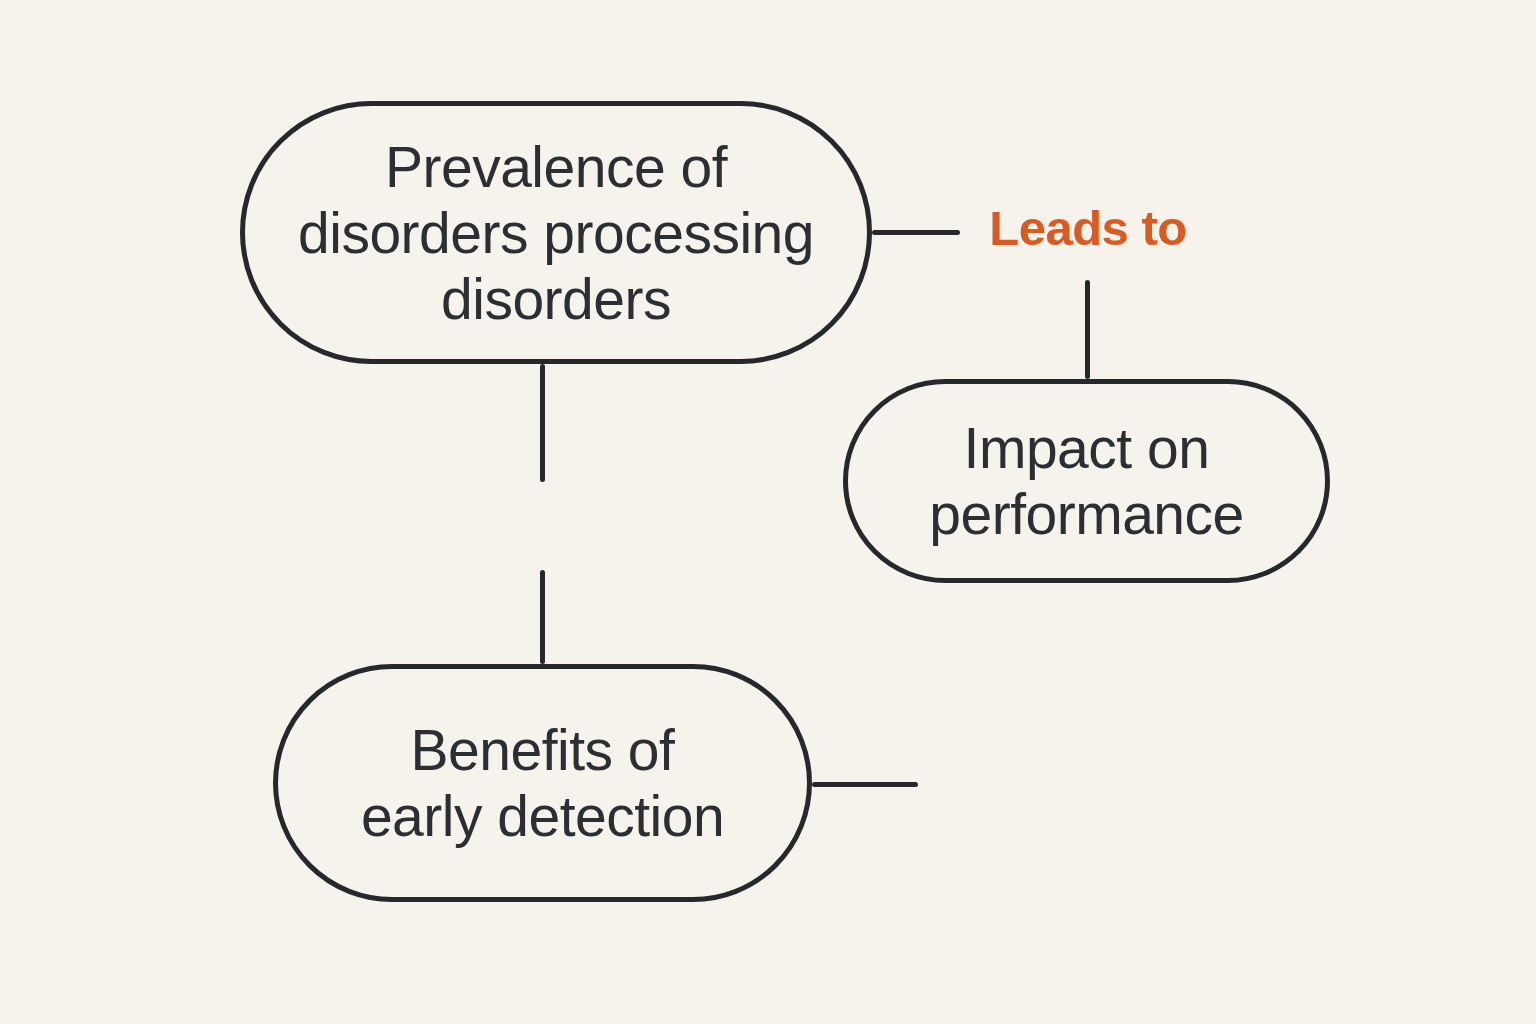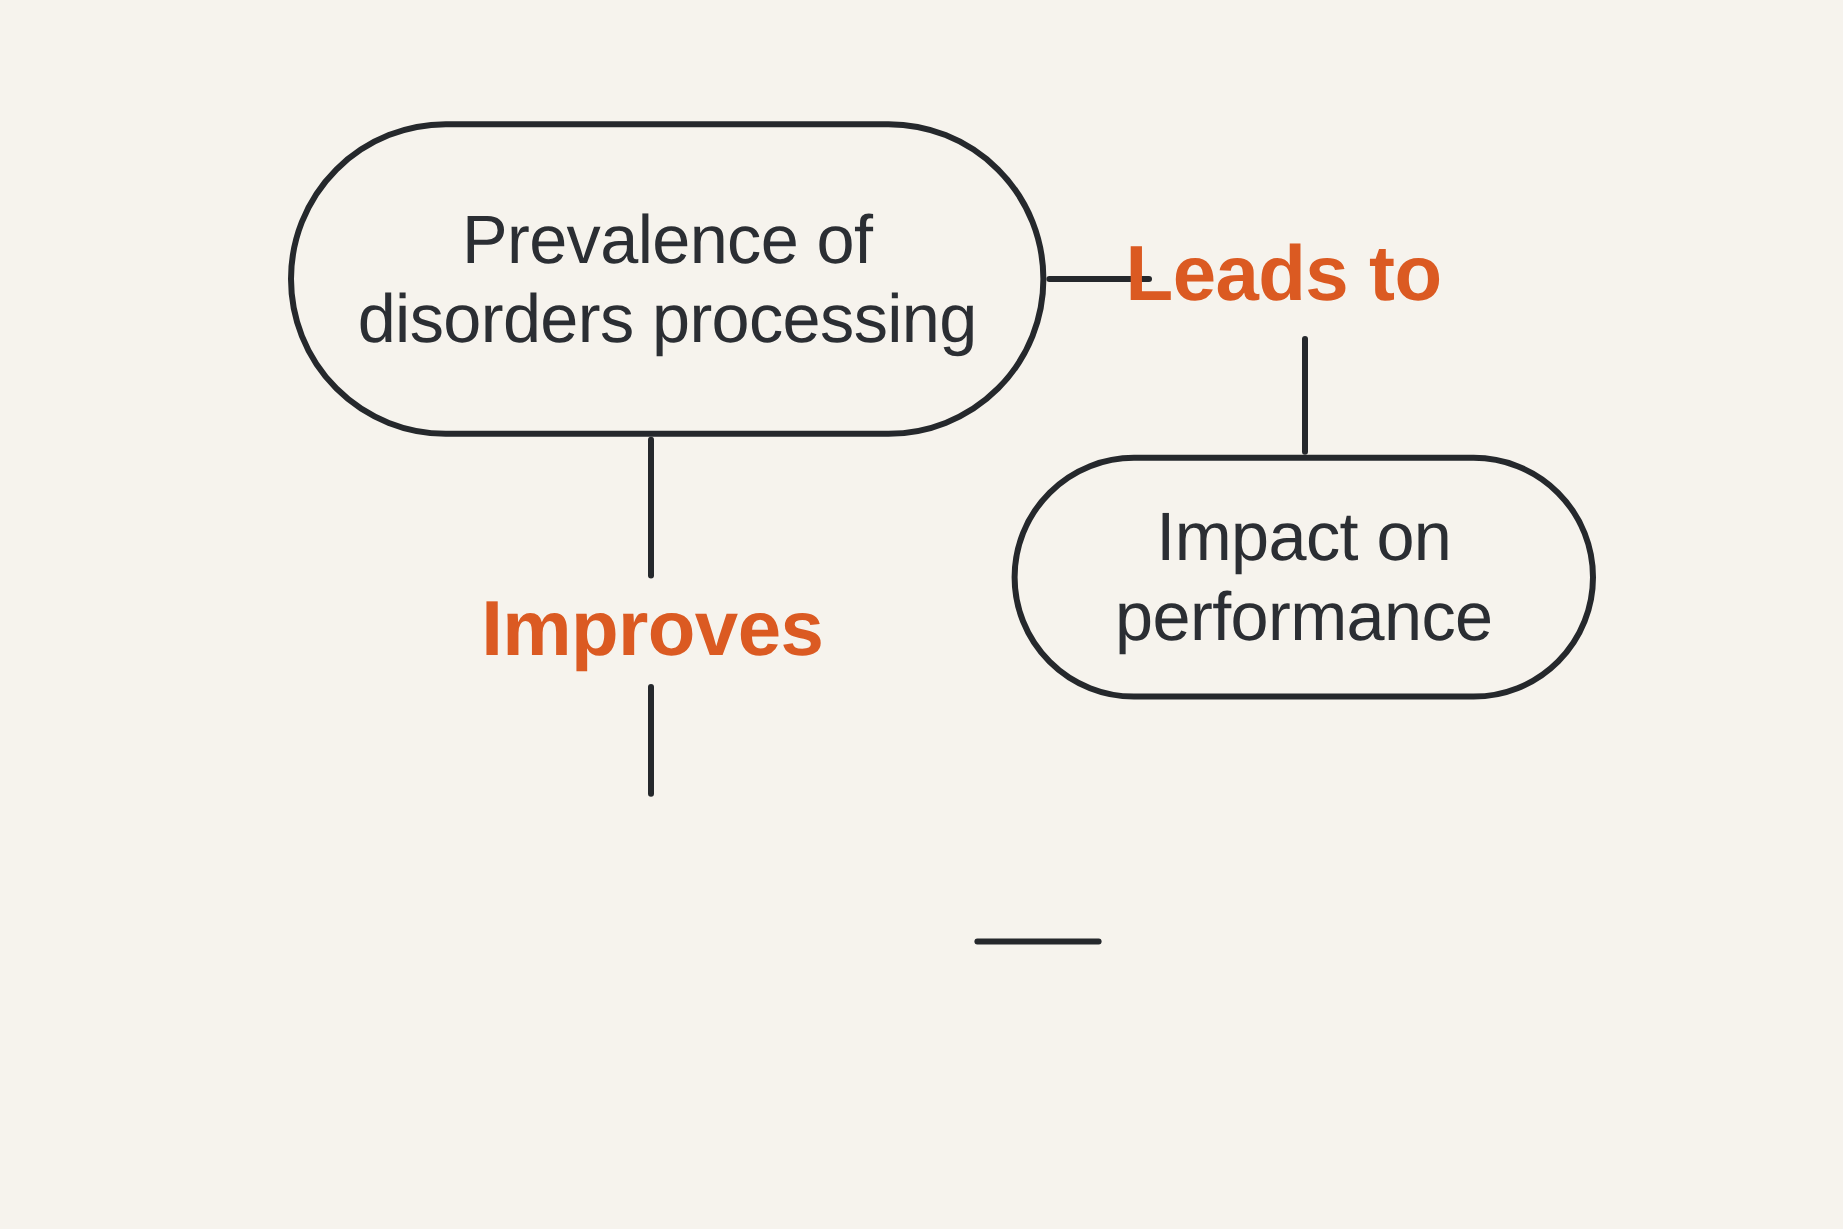--- a/index.html
+++ b/index.html
@@ -38,50 +38,54 @@
     position:absolute;background:var(--stroke);border-radius:3px;
   }
   .edge-leads-h{left:872px;top:230px;width:88px;height:5px;}
   .edge-leads-v{left:1085px;top:280px;width:5px;height:99px;}
   .edge-improves-v1{left:540px;top:364px;width:5px;height:118px;}
   .edge-improves-v2{left:540px;top:570px;width:5px;height:94px;}
   .edge-stub-h{left:812px;top:782px;width:106px;height:5px;}
   .edge-label{
     position:absolute;
     width:300px;
-    text-align:left;
+    text-align:center;
     color:var(--accent);
     font-weight:bold;
-    font-size:65px;
+    font-size:49px;
     line-height:52px;
     letter-spacing:-0.5px;
     white-space:nowrap;
   }
   .label-leads{left:938px;top:202px;}
   .label-improves{left:401px;top:498px;}
 </style>
 </head>
 <body>
 
 <div class="canvas">
 
   <div class="node node-prevalence">
     <span class="line">Prevalence of</span>
     <span class="line">disorders processing</span>
+    <span class="line">disorders</span>
   </div>
 
   <div class="node node-impact">
     <span class="line">Impact on</span>
     <span class="line">performance</span>
   </div>
 
+  <div class="node node-benefits">
+    <span class="line">Benefits of</span>
+    <span class="line">early detection</span>
+  </div>
 
   <div class="edge edge-leads-h"></div>
   <div class="edge-label label-leads">Leads to</div>
   <div class="edge edge-leads-v"></div>
 
   <div class="edge edge-improves-v1"></div>
-  <div class="edge-label label-improves">Improves</div>
   <div class="edge edge-improves-v2"></div>
 
   <div class="edge edge-stub-h"></div>
 
 </div>
 
 </body></html>

